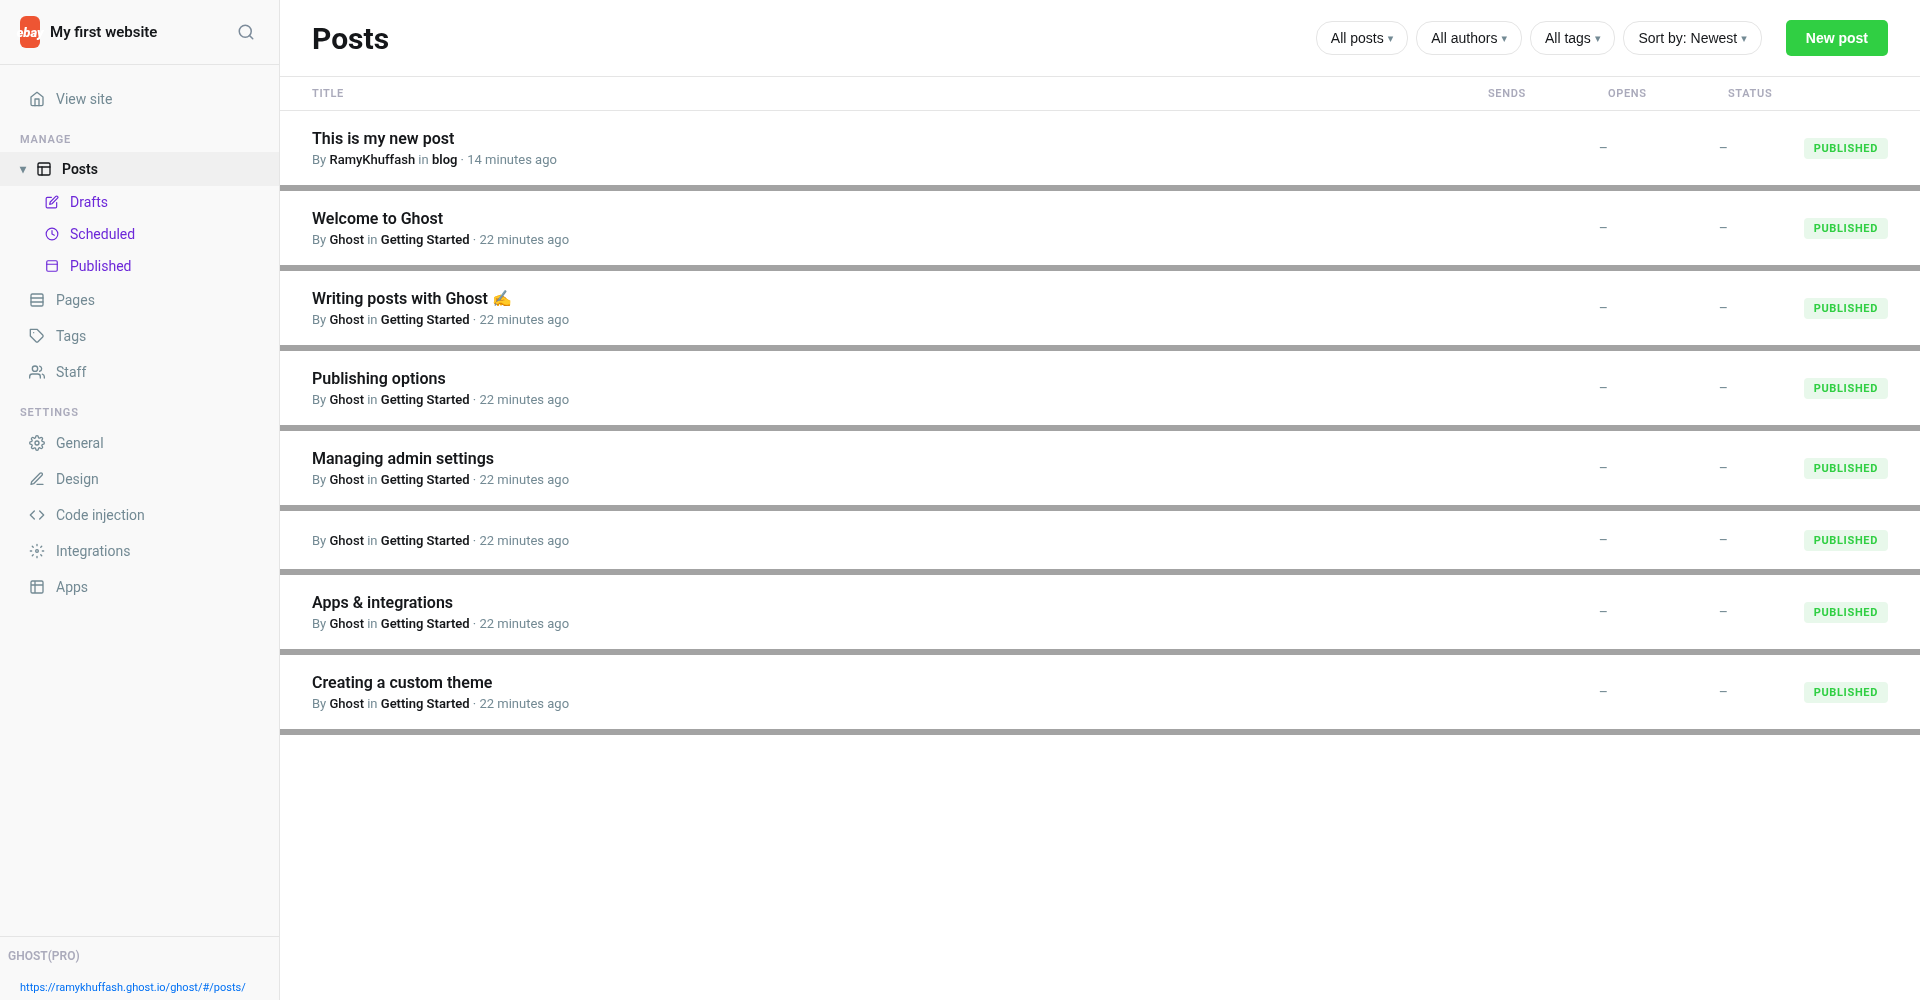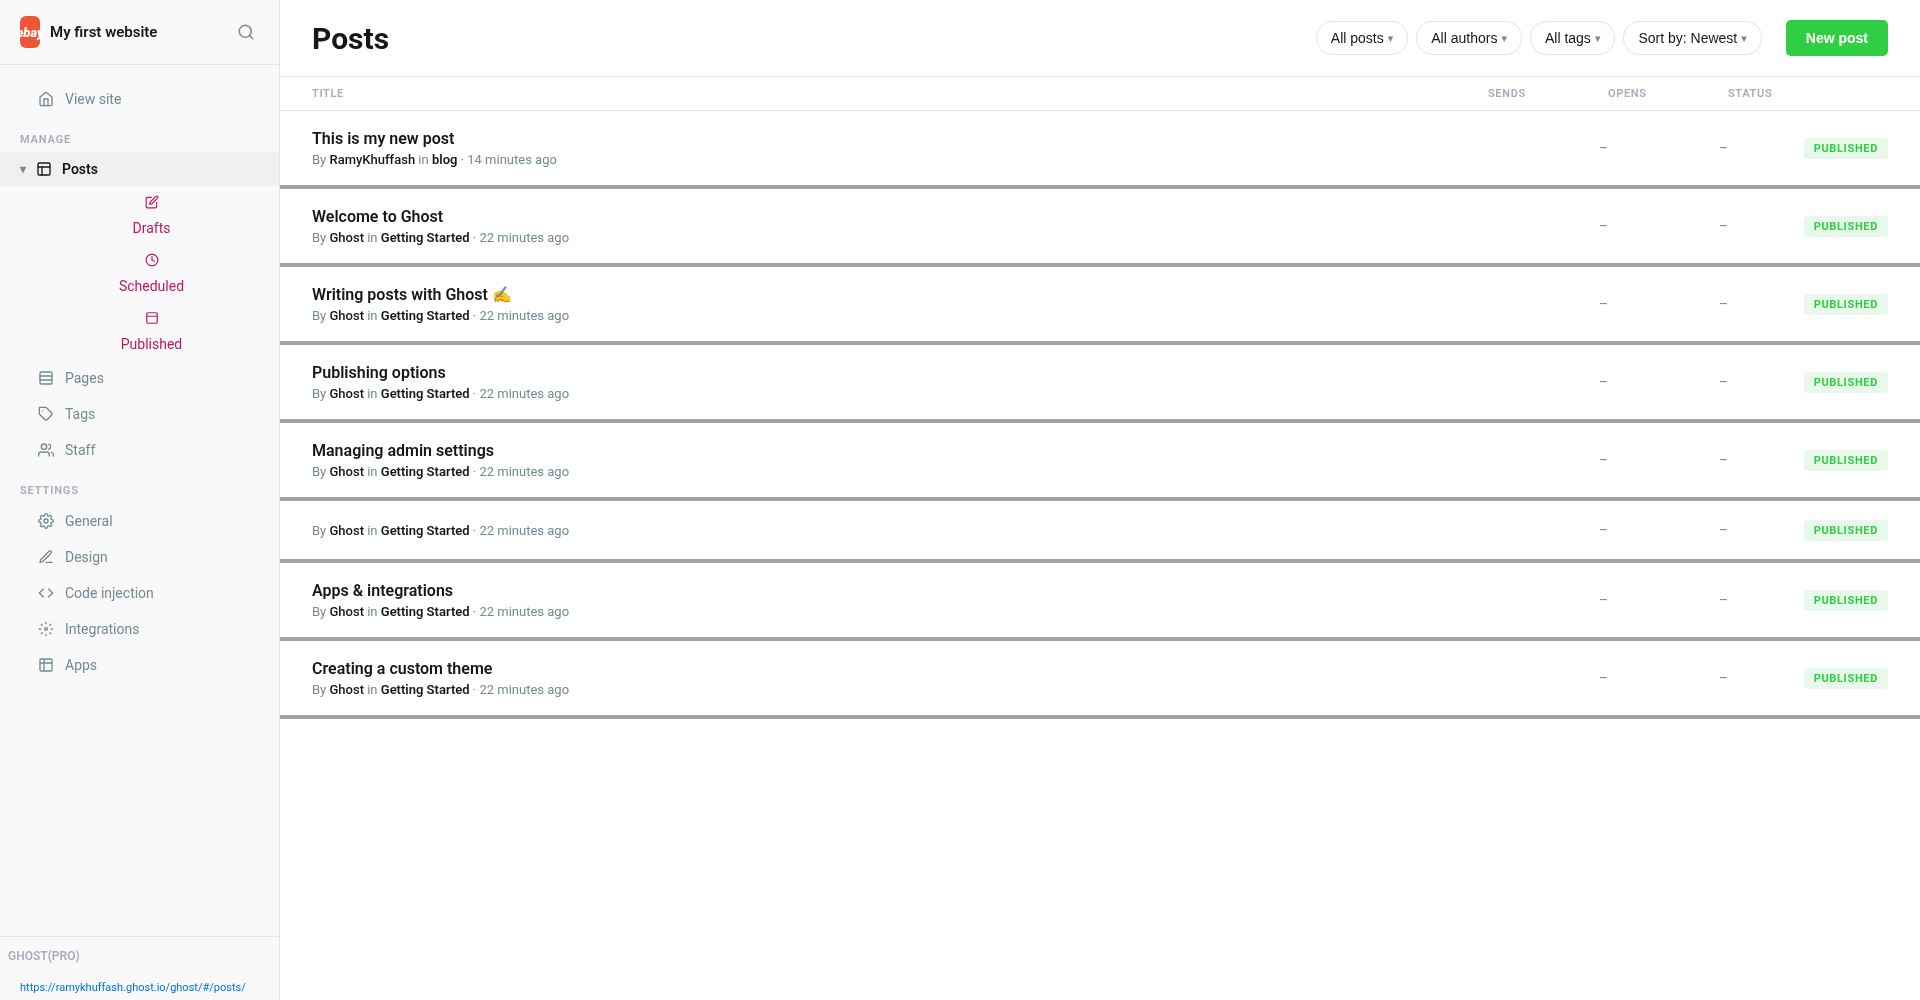--- a/index.html
+++ b/index.html
@@ -64,21 +64,21 @@
 
     .sidebar-nav {
       padding: 16px 0;
       flex: 1;
     }
 
     .nav-item {
       display: flex;
       align-items: center;
       gap: 10px;
-      padding: 9px 37px;
+      padding: 9px 28px;
       cursor: pointer;
       color: #738a94;
       font-size: 14px;
       text-decoration: none;
       border-radius: 0;
       transition: background 0.15s;
     }
 
     .nav-item .icon {
       width: 18px;
@@ -101,25 +101,24 @@
     .sub-nav {
       padding-left: 0;
     }
 
     .sub-nav-item {
       display: flex;
       align-items: center;
       gap: 10px;
       padding: 8px 20px 8px 44px;
       cursor: pointer;
-      color: #be185d;
+      color: #6d28d9;
       font-size: 14px;
       text-decoration: none;
       transition: background 0.15s;
-      flex-direction: column;
     }
     .sub-nav-item .icon { width: 16px; height: 16px; display: flex; align-items: center; justify-content: center; flex-shrink: 0; }
 
     .posts-parent {
       display: flex;
       align-items: center;
       gap: 10px;
       padding: 9px 20px;
       cursor: pointer;
       color: #15171a;
@@ -221,21 +220,21 @@
       text-transform: uppercase;
       letter-spacing: 0.06em;
     }
 
     .table-header-cell.right { }
 
     .post-row {
       display: grid;
       grid-template-columns: 1fr 120px 120px 160px;
       padding: 18px 32px;
-      border-bottom: 4px solid #a3a3a3;
+      border-bottom: 6px solid #a3a3a3;
       align-items: center;
       cursor: pointer;
       transition: background 0.1s;
     }
 
     .post-title {
       font-size: 16px;
       font-weight: 600;
       color: #15171a;
       margin-bottom: 4px;

